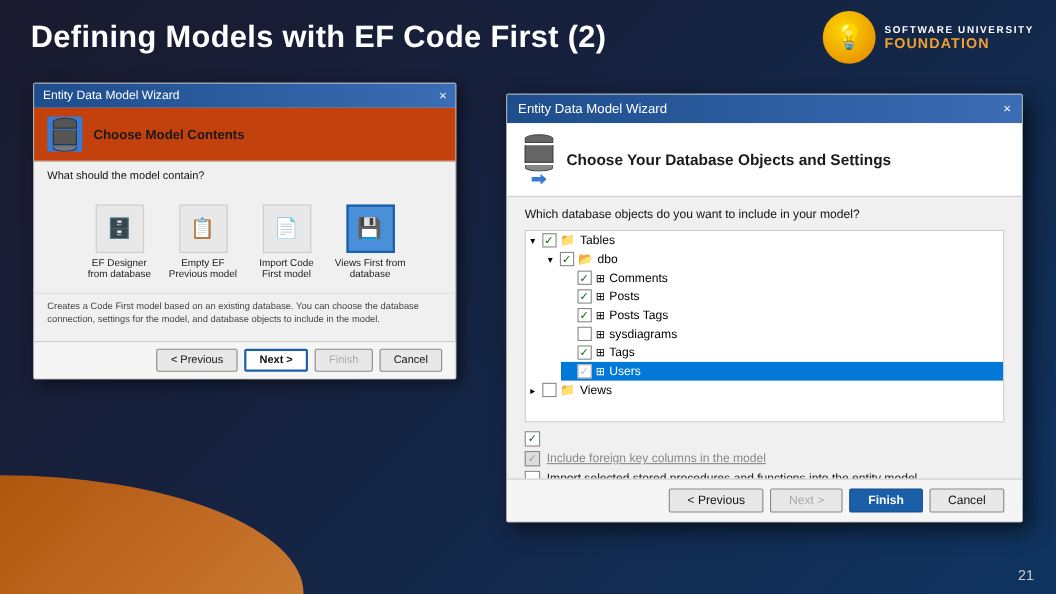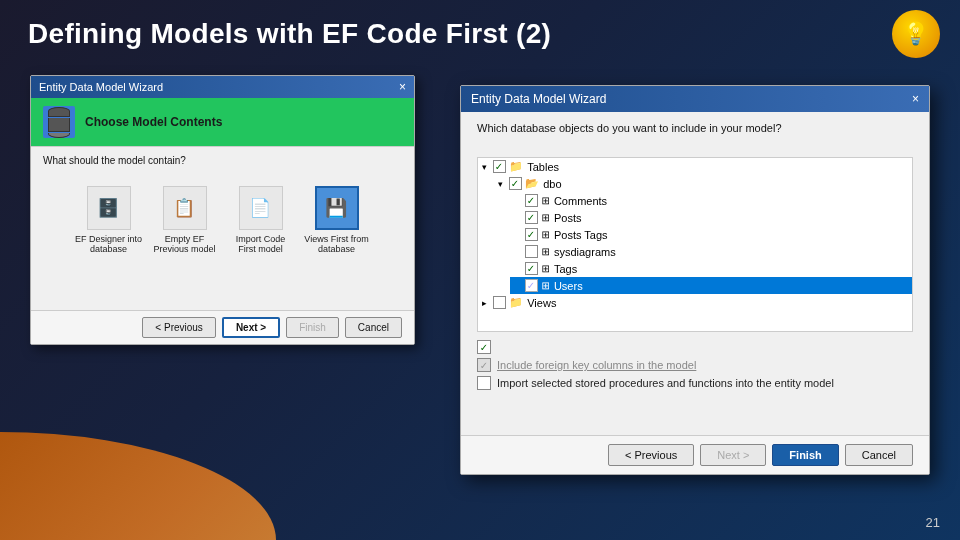--- a/index.html
+++ b/index.html
@@ -111,21 +111,21 @@
       align-items: center;
       justify-content: space-between;
       height: 22px;
     }
     .wizard-left .titlebar .close-btn {
       color: white;
       font-size: 12px;
       cursor: pointer;
     }
     .wizard-left .wiz-header {
-      background: #22c55e;
+      background: #c2410c;
       padding: 8px 12px;
       border-bottom: 1px solid #ccc;
       display: flex;
       align-items: center;
       gap: 10px;
     }
     .db-icon {
       width: 32px;
       height: 32px;
       background: #3a7ad5;
@@ -251,21 +251,21 @@
       font-size: 14px;
       font-weight: bold;
       color: #1a1a1a;
     }
     .wizard-right .wiz-body {
       padding: 10px 16px;
     }
     .right-question {
       font-size: 11px;
       color: #111;
-      margin-bottom: 23px;
+      margin-bottom: 8px;
       font-weight: 500;
     }
     .tree-container {
       background: white;
       border: 1px solid #ccc;
       height: 175px;
       overflow: hidden;
       font-size: 11px;
     }
     .tree-item {
@@ -405,20 +405,24 @@
 
 <div class="bg"></div>
 <div class="wave-decoration"></div>
 
 <div class="slide-title">Defining Models with EF Code First (2)</div>
 
 <div class="logo-area">
   <div class="logo-circle">
     <span>💡</span>
   </div>
+  <div class="logo-text">
+    <span class="top-line">Software University</span>
+    <span class="bottom-line">Foundation</span>
+  </div>
 </div>
 
 <div class="wizard-left">
   <div class="titlebar">
     <span>Entity Data Model Wizard</span>
     <span class="close-btn">×</span>
   </div>
   <div class="wiz-header">
     <div class="db-icon">
       <div class="db-svg">
@@ -427,49 +431,59 @@
         <div class="db-cap"></div>
       </div>
     </div>
     <span class="wiz-header-text">Choose Model Contents</span>
   </div>
   <div class="wiz-body">
     <div class="wiz-question">What should the model contain?</div>
     <div class="wiz-options">
       <div class="wiz-option">
         <div class="wiz-option-icon">🗄️</div>
-        <span>EF Designer into database</span>
+        <span>EF Designer from database</span>
       </div>
       <div class="wiz-option">
         <div class="wiz-option-icon">📋</div>
         <span>Empty EF Previous model</span>
       </div>
       <div class="wiz-option">
         <div class="wiz-option-icon">📄</div>
         <span>Import Code First model</span>
       </div>
       <div class="wiz-option">
         <div class="wiz-option-icon selected">💾</div>
         <span>Views First from database</span>
       </div>
     </div>
   </div>
+  <div class="wiz-desc">Creates a Code First model based on an existing database. You can choose the database connection, settings for the model, and database objects to include in the model.</div>
   <div class="wiz-footer">
     <button class="wiz-btn">&lt; Previous</button>
     <button class="wiz-btn active">Next &gt;</button>
     <button class="wiz-btn" disabled="">Finish</button>
     <button class="wiz-btn">Cancel</button>
   </div>
 </div>
 
 <div class="wizard-right">
   <div class="titlebar">
     <span>Entity Data Model Wizard</span>
     <span class="close-btn">×</span>
   </div>
+  <div class="wiz-header">
+    <div style="display:flex;flex-direction:column;align-items:center;gap:2px;">
+      <div style="width:26px;height:8px;background:#666;border-radius:50% 50% 0 0/4px 4px 0 0;border:1px solid #444;"></div>
+      <div style="width:26px;height:16px;background:#666;border:1px solid #444;border-top:none;"></div>
+      <div style="width:26px;height:6px;background:#888;border-radius:0 0 50% 50%/0 0 4px 4px;border:1px solid #444;border-top:none;"></div>
+      <div class="arrow-icon"></div>
+    </div>
+    <span class="wiz-header-text" style="font-size:14px;">Choose Your Database Objects and Settings</span>
+  </div>
   <div class="wiz-body">
     <div class="right-question">Which database objects do you want to include in your model?</div>
     <div class="tree-container">
 
       <div class="tree-item">
         <span style="font-size:9px;margin-right:2px;">▾</span>
         <div class="cb checked">✓</div>
         <span style="font-size:11px;">📁</span>
         <span>Tables</span>
       </div>

